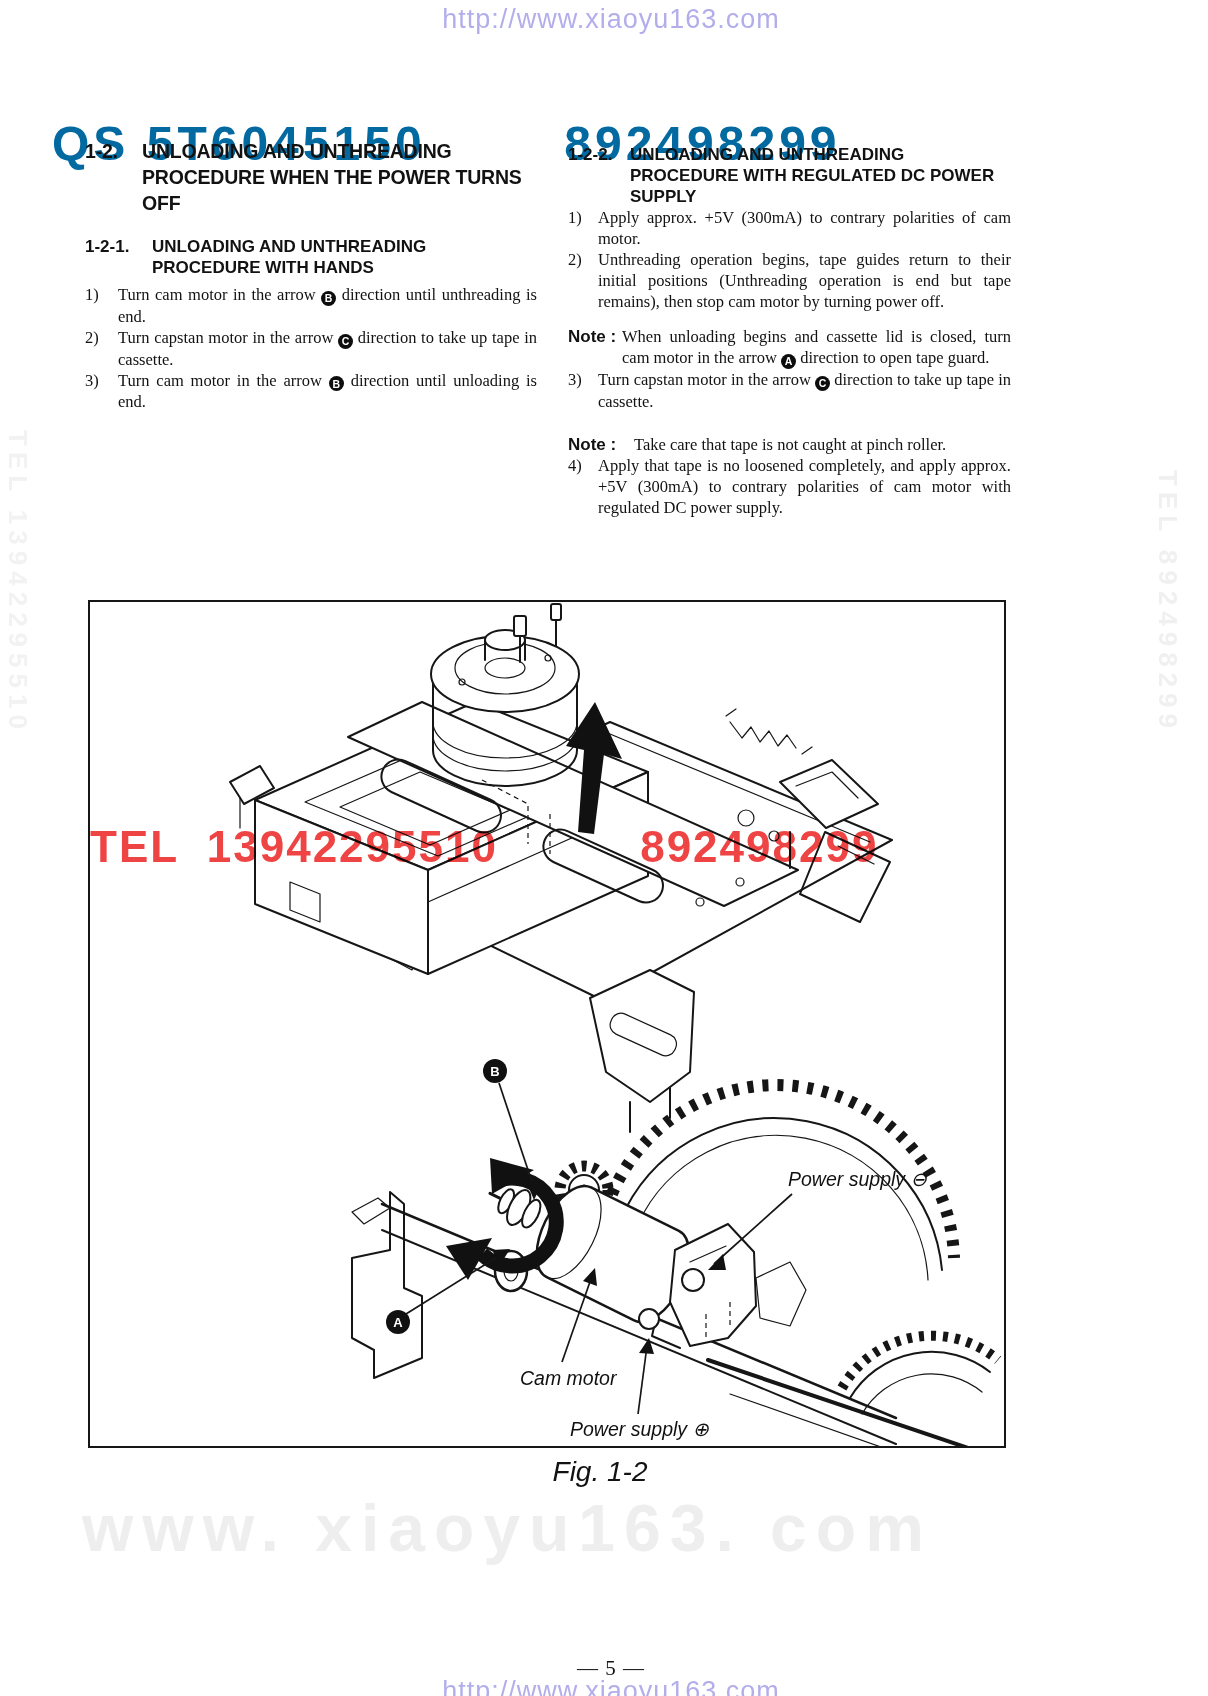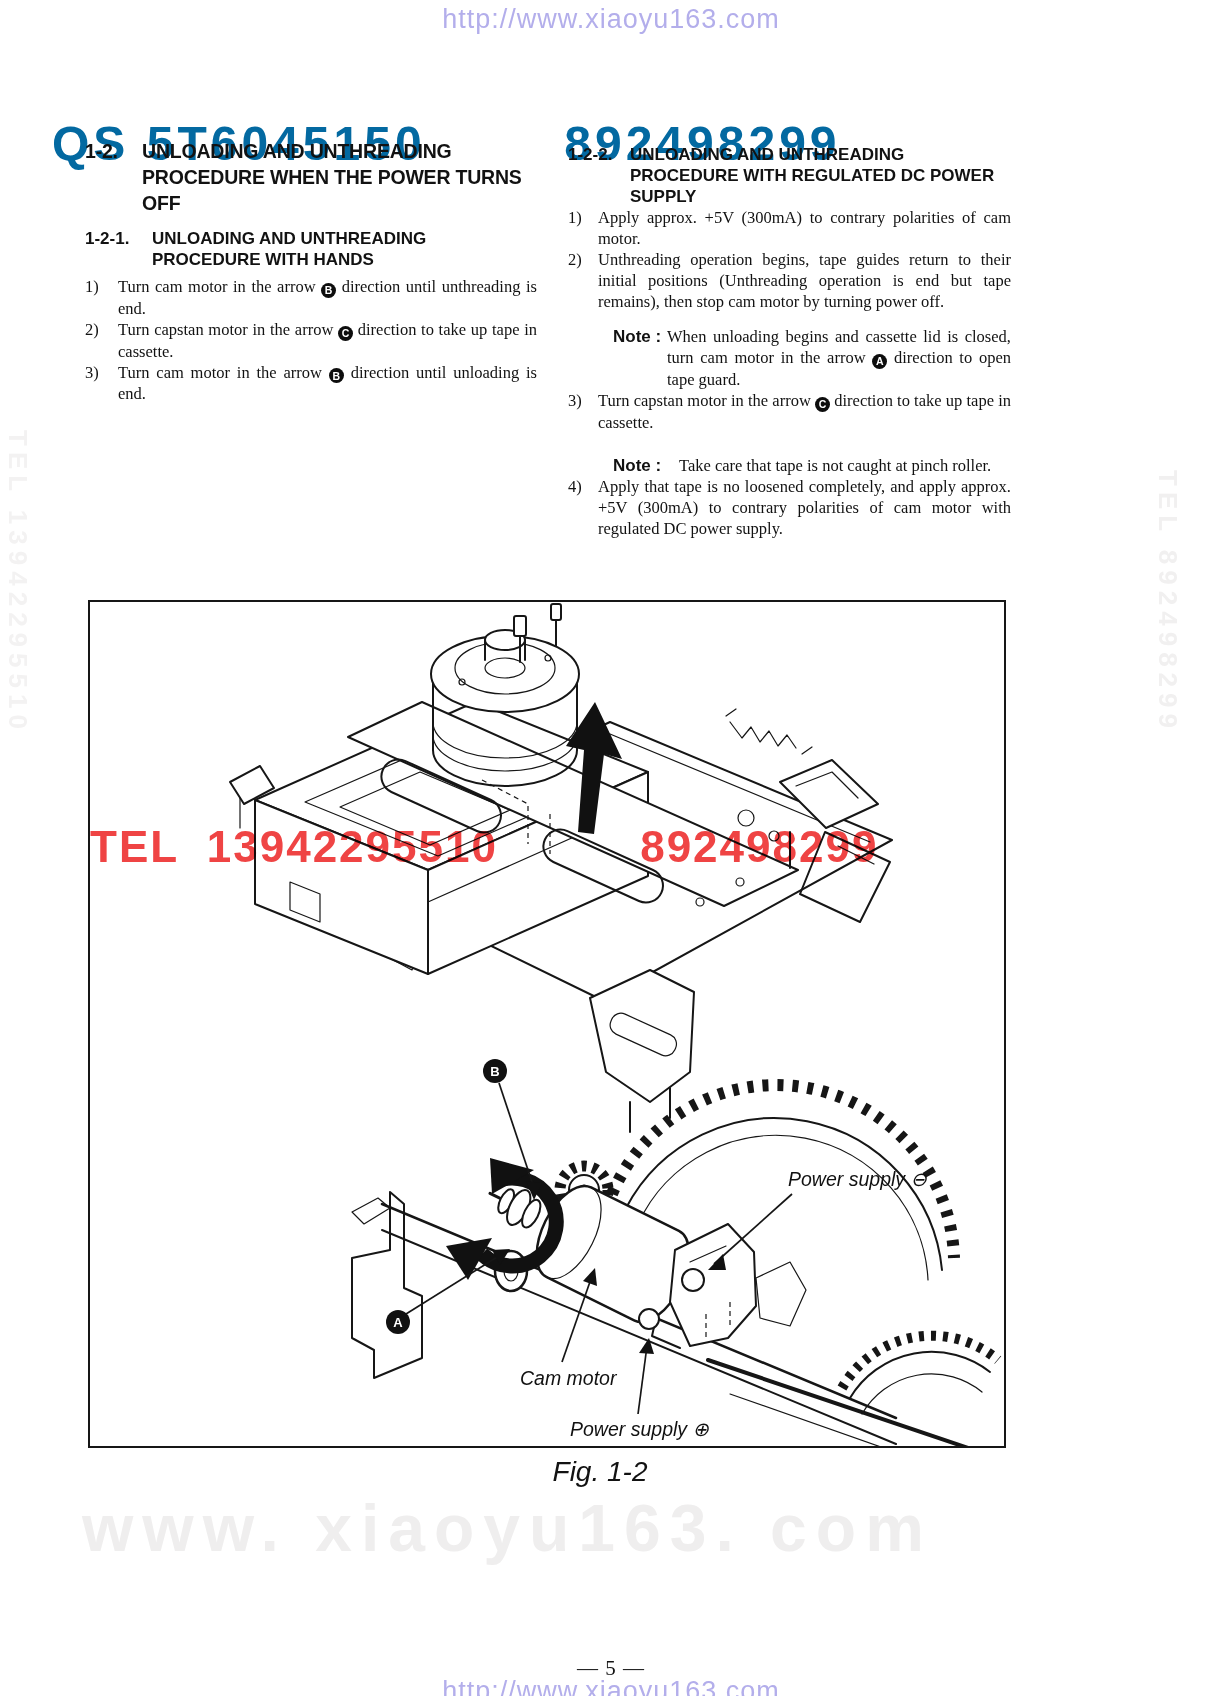--- a/index.html
+++ b/index.html
@@ -22,33 +22,33 @@
   .ticks{position:absolute;right:0;top:134px;width:13px;height:1506px;
          background:repeating-linear-gradient(to bottom,#2e2e2e 0 2px,transparent 2px 50px);}
   
   .colL{position:absolute;left:85px;top:138px;width:452px;}
   .colR{position:absolute;left:568px;top:144px;width:443px;}
   .sec-head{display:flex;font-family:"Liberation Sans",sans-serif;font-weight:bold;
             font-size:19.5px;line-height:26px;letter-spacing:-0.2px;}
   .sec-num{width:57px;flex:none;}
   .sec-title{white-space:pre-line;flex:1;}
   .sub-head{display:flex;font-family:"Liberation Sans",sans-serif;font-weight:bold;
-            font-size:17px;line-height:21px;margin-top:12px;}
+            font-size:17px;line-height:21px;margin-top:20px;}
   .sub-num{width:67px;flex:none;}
   .sub-head.r{margin-top:0;}
   .sub-head.r .sub-num{width:62px;}
   .sub-title{white-space:pre-line;flex:1;}
   .item{display:flex;font-size:16.5px;line-height:21px;}
   .inum{width:33px;flex:none;}
   .ibody{flex:1;text-align:justify;}
   .colL .items{margin-top:6px;}
   .colR .item{margin-top:0;}
   .mt8{margin-top:8px;} .mt14{margin-top:14px;}
   .mt22{margin-top:22px;} .mt16{margin-top:16px;}
-  .note{display:flex;font-size:16.5px;line-height:21px;margin-left:45px;}
+  .note{display:flex;font-size:16.5px;line-height:21px;}
   .nlabel{width:54px;flex:none;font-family:"Liberation Sans",sans-serif;
           font-weight:bold;font-size:17px;}
   .nbody{flex:1;text-align:justify;}
   .nbody.pad{padding-left:12px;}
   .bdg{display:inline-flex;align-items:center;justify-content:center;
        width:15px;height:15px;border-radius:50%;background:#0d0d0d;color:#fff;
        font-family:"Liberation Sans",sans-serif;font-size:10.5px;font-weight:bold;
        vertical-align:-2px;line-height:1;}
   
   .figbox{position:absolute;left:88px;top:600px;width:918px;height:848px;

